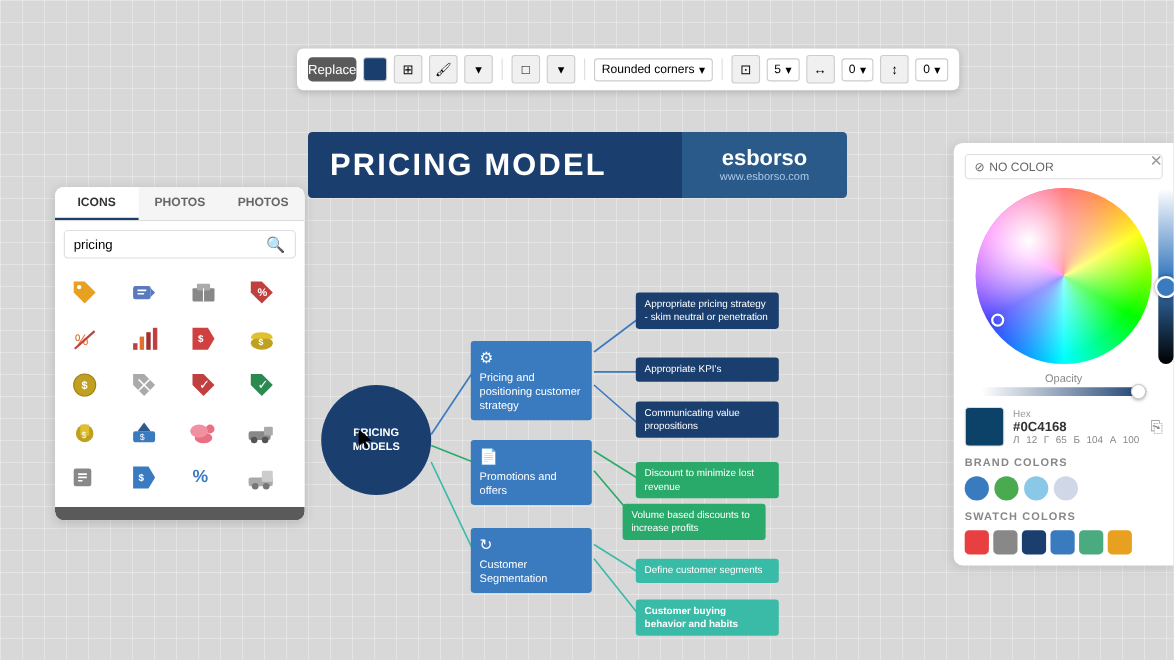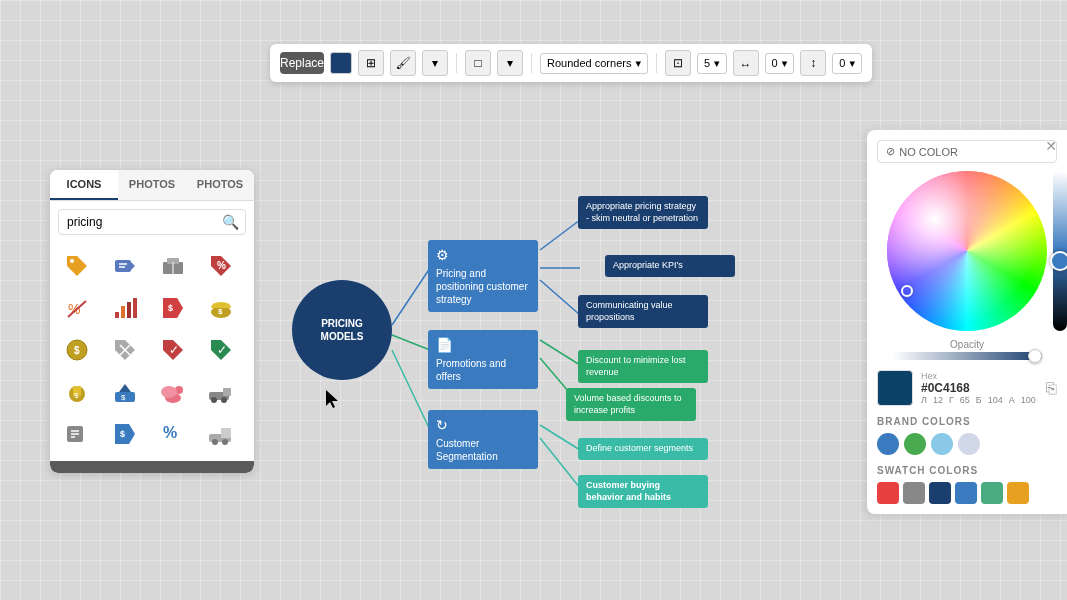--- a/index.html
+++ b/index.html
@@ -68,21 +68,21 @@
       font-size: 11px;
       background: white;
       display: flex; align-items: center; gap: 4px;
     }
 
     
     .left-panel {
       position: absolute;
       left: 50px;
       top: 170px;
-      width: 204px;
+      width: 227px;
       background: white;
       border-radius: 8px;
       box-shadow: 0 2px 10px rgba(0,0,0,0.15);
       overflow: hidden;
       z-index: 50;
     }
     .left-panel-tabs {
       display: flex;
       background: #f5f5f5;
       border-bottom: 1px solid #ddd;
@@ -646,20 +646,29 @@
           <circle cx="18" cy="22" r="3" fill="#777"></circle>
           <rect x="14" y="8" width="10" height="10" rx="1" fill="#ccc"></rect>
         </svg>
     </div>
   </div>
   <div class="left-panel-footer"></div>
 </div>
 
 <div class="canvas">
 
+  <div class="pricing-header">
+    <div class="pricing-header-left">
+      <span>PRICING MODEL</span>
+    </div>
+    <div class="pricing-header-right">
+      <span class="brand-name">esborso</span>
+      <span class="brand-url">www.esborso.com</span>
+    </div>
+  </div>
 
   <div class="mindmap">
     <svg class="connectors" viewBox="0 0 520 390">
 
       <line x1="122" y1="205" x2="160" y2="148" stroke="#3a7abf" stroke-width="1.5"></line>
 
       <line x1="270" y1="130" x2="310" y2="100" stroke="#3a7abf" stroke-width="1.5"></line>
       <line x1="270" y1="148" x2="310" y2="148" stroke="#3a7abf" stroke-width="1.5"></line>
       <line x1="270" y1="160" x2="310" y2="195" stroke="#3a7abf" stroke-width="1.5"></line>
 
@@ -680,21 +689,21 @@
 
     <div class="branch-node" style="left:158px;top:120px;">
       <div style="font-size:14px;margin-bottom:3px;">⚙</div>
       <span>Pricing and positioning
 customer strategy</span>
     </div>
 
     <div class="leaf-node" style="left:308px;top:76px;">
       <span>Appropriate pricing strategy - skim neutral or penetration</span>
     </div>
-    <div class="leaf-node" style="left:308px;top:135px;margin-left:27px;">
+    <div class="leaf-node" style="left:308px;top:135px;">
       <span>Appropriate KPI's</span>
     </div>
     <div class="leaf-node" style="left:308px;top:175px;">
       <span>Communicating value propositions</span>
     </div>
 
     <div class="branch-node" style="left:158px;top:210px;">
       <div style="font-size:14px;margin-bottom:3px;">📄</div>
       <span>Promotions and offers</span>
     </div>

